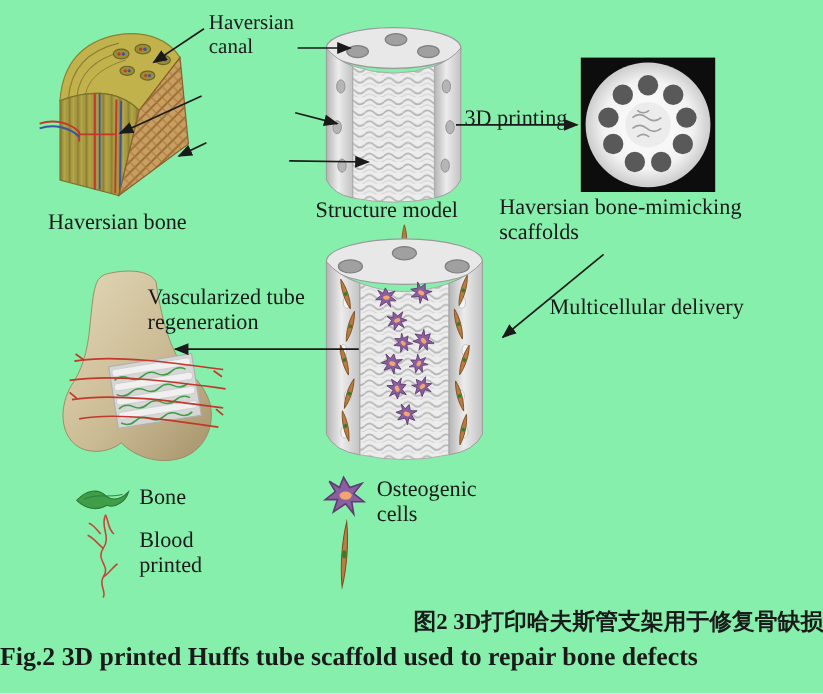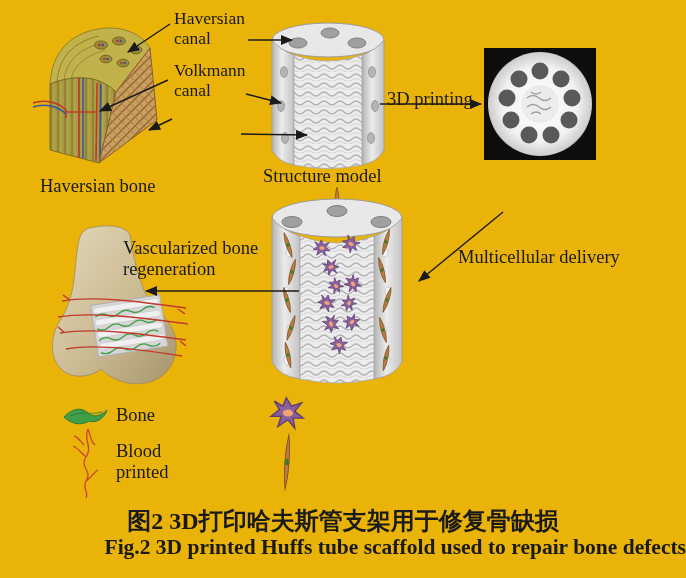--- a/index.html
+++ b/index.html
@@ -1,40 +1,40 @@
 <!DOCTYPE html>
 <html><head>
 <meta charset="utf-8">
 <style>
   html,body{margin:0;padding:0;background:#fff;}
   .figure{
     position:relative;
     width:686px;height:578px;
-    background:#eab308;
+    background:#86efac;
     font-family:"Liberation Serif","DejaVu Serif",serif;
     color:#1a1a1a;
     overflow:hidden;
   }
   .art{position:absolute;left:0;top:0;}
   .lbl{
     position:absolute;
     font-size:17.5px;
     line-height:1.12;
     color:#1a1a1a;
   }
   .cap{font-size:18.5px;}
   .nowrap{white-space:nowrap;}
   .caption-zh{
     position:absolute;left:0;top:505px;width:686px;
-    text-align:center;font-weight:bold;font-size:24px;
+    text-align:right;font-weight:bold;font-size:19px;
     font-family:"Liberation Serif","DejaVu Serif",serif;
   }
   .caption-en{
     position:absolute;left:0;top:535px;width:686px;
-    text-align:right;font-weight:bold;font-size:21.5px;
+    text-align:left;font-weight:bold;font-size:21.5px;
     font-family:"Liberation Serif","DejaVu Serif",serif;
   }
 </style>
 </head>
 <body>
 
 <div class="figure">
 
   <svg class="art" width="686" height="505" viewBox="0 0 686 505">
     <defs>
@@ -307,37 +307,38 @@
         <use href="#osteocell"></use>
       </g>
       <g transform="translate(287,462) rotate(4) scale(1.15,2.1)">
         <use href="#angiocell"></use>
       </g>
     </g>
   </svg>
 
   <div class="lbl" style="left:174px;top:9px;width:96px;">Haversian canal</div>
 
-  <div class="lbl" style="left:174px;top:61px;width:96px;">Volkmann canal</div>
 
 
   <div class="lbl cap nowrap" style="left:40px;top:164px;margin-top:12px;">Haversian bone</div>
 
   <div class="lbl cap nowrap" style="left:263px;top:166px;">Structure model</div>
 
   <div class="lbl cap nowrap" style="left:387px;top:74px;margin-top:15px;">3D printing</div>
 
+  <div class="lbl cap" style="left:416px;top:163px;width:240px;">Haversian bone-mimicking scaffolds</div>
 
   <div class="lbl cap nowrap" style="left:458px;top:247px;">Multicellular delivery</div>
 
-  <div class="lbl cap" style="left:123px;top:238px;width:170px;">Vascularized bone regeneration</div>
+  <div class="lbl cap" style="left:123px;top:238px;width:170px;">Vascularized tube regeneration</div>
 
   <div class="lbl cap nowrap" style="left:116px;top:405px;">Bone</div>
 
   <div class="lbl cap" style="left:116px;top:441px;width:80px;">Blood printed</div>
 
+  <div class="lbl cap" style="left:314px;top:398px;width:105px;">Osteogenic cells</div>
 
 
   <div class="caption-zh">图2 3D打印哈夫斯管支架用于修复骨缺损</div>
 
   <div class="caption-en">Fig.2 3D printed Huffs tube scaffold used to repair bone defects</div>
 
 </div>
 
 </body></html>

